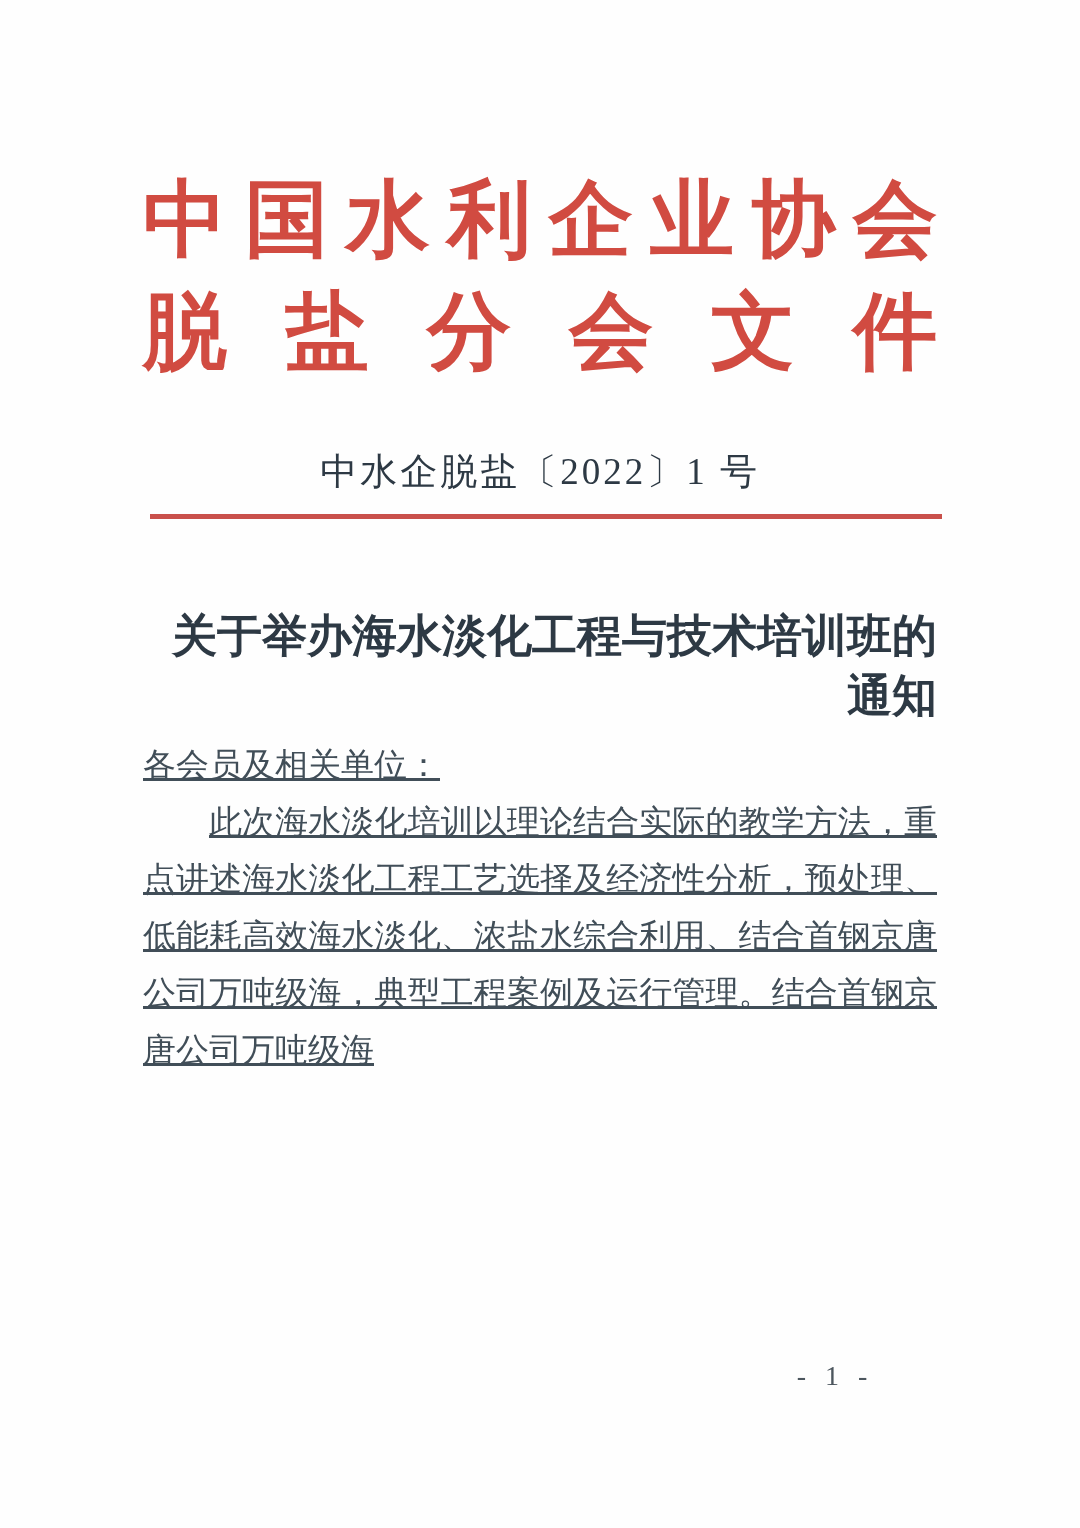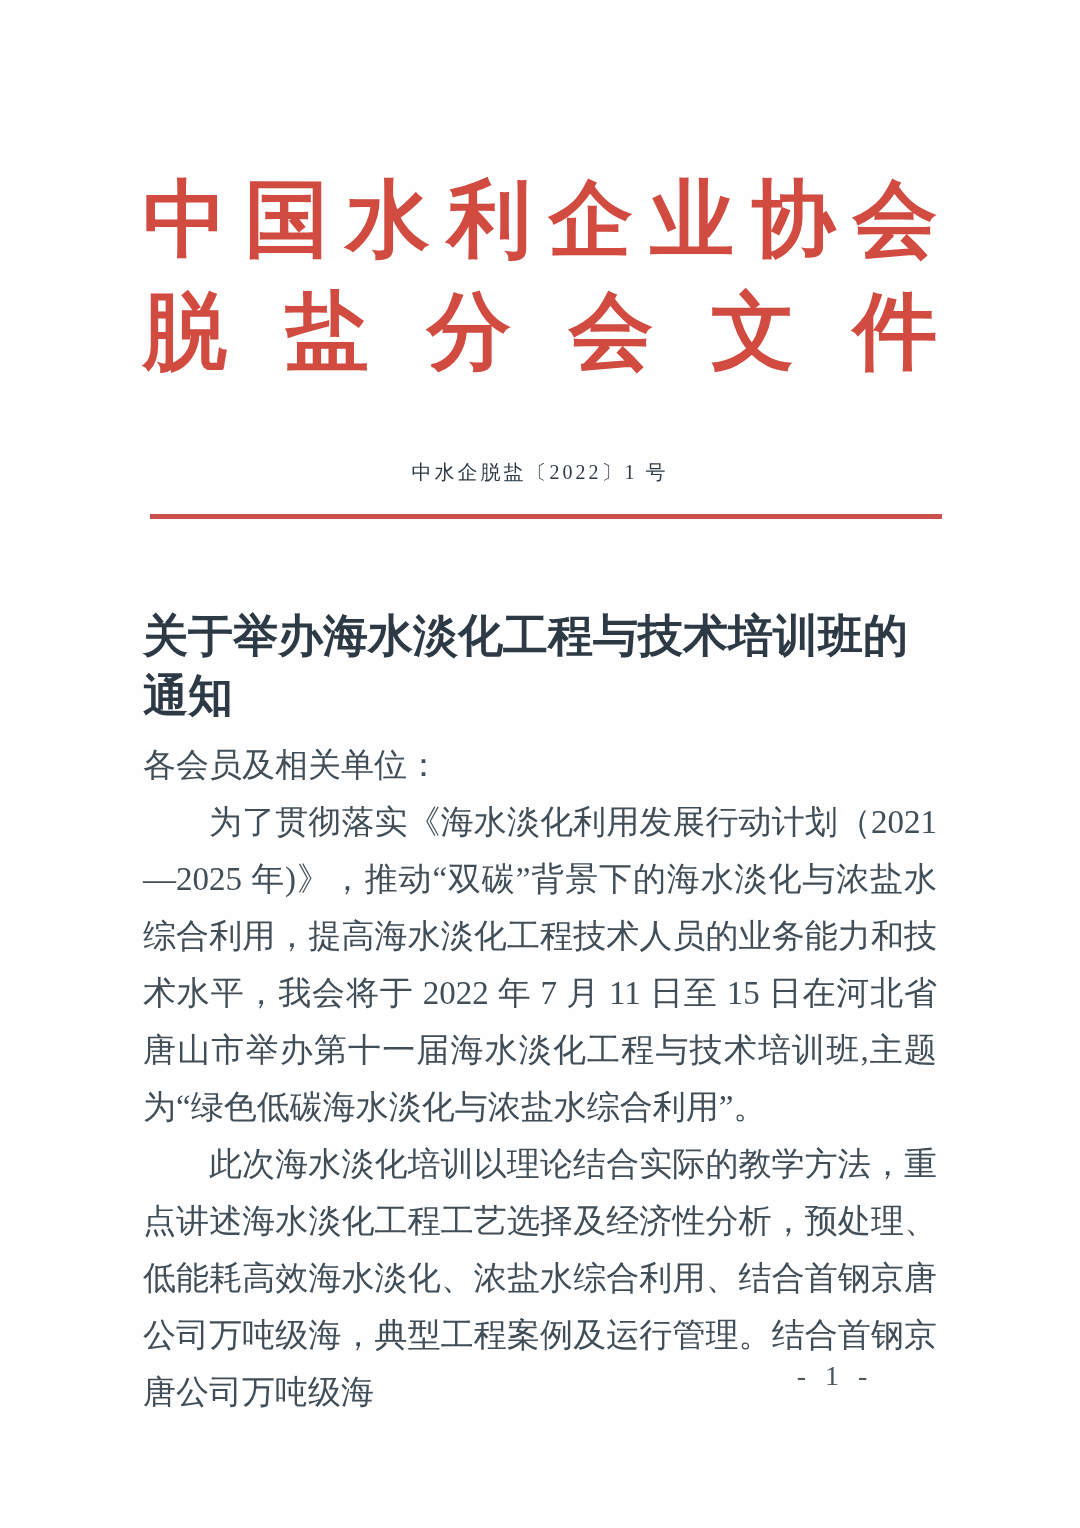--- a/index.html
+++ b/index.html
@@ -36,58 +36,59 @@
   }
   .masthead-line + .masthead-line {
     margin-top: 28px;
   }
   .masthead-line span { display: block; }
 
   
   .doc-number {
     top: 452px;
     text-align: center;
-    font-size: 20px;
+    font-size: 37px;
     letter-spacing: 3px;
     color: var(--title-ink, #2d3944);
     line-height: 40px;
   }
 
   
   .red-rule {
     top: 514px;
     left: 150px;
     width: 792px;
     height: 5px;
     position: absolute;
     background: var(--divider-red, #c9504b);
   }
 
   
   .doc-title {
     top: 606px;
-    text-align: left;
+    text-align: right;
     font-size: 45px;
     font-weight: 700;
     letter-spacing: 0px;
     color: var(--title-ink, #2d3944);
     line-height: 60px;
   }
 
   
   .doc-body {
     top: 737px;
     font-size: 33px;
     line-height: 57px;
     color: var(--body-ink, #414e58);
     text-align: justify;
   }
   .doc-body p {
     margin: 0;
     text-indent: 2em;
+    text-decoration: underline;
   }
   .doc-body .salutation {
     text-indent: 0;
   }
 
   
   .page-number {
     position: absolute;
     top: 1360px;
     left: 770px;
@@ -125,19 +126,18 @@
   </div>
 
   <div class="content-col doc-number">中水企脱盐〔2022〕1 号</div>
 
   <div class="red-rule"></div>
 
   <div class="content-col doc-title">关于举办海水淡化工程与技术培训班的通知</div>
 
   <div class="content-col doc-body">
     <p class="salutation">各会员及相关单位：</p>
-    <p>为了贯彻落实《海水淡化利用发展行动计划（2021—2025 年)》，推动“双碳”背景下的海水淡化与浓盐水综合利用，提高海水淡化工程技术人员的业务能力和技术水平，我会将于 2022 年 7 月 11 日至 15 日在河北省唐山市举办第十一届海水淡化工程与技术培训班,主题为“绿色低碳海水淡化与浓盐水综合利用”。</p>
     <p>此次海水淡化培训以理论结合实际的教学方法，重点讲述海水淡化工程工艺选择及经济性分析，预处理、低能耗高效海水淡化、浓盐水综合利用、结合首钢京唐公司万吨级海，典型工程案例及运行管理。结合首钢京唐公司万吨级海</p>
   </div>
 
   <div class="page-number">- 1 -</div>
 
 </div>
 
 </body></html>

